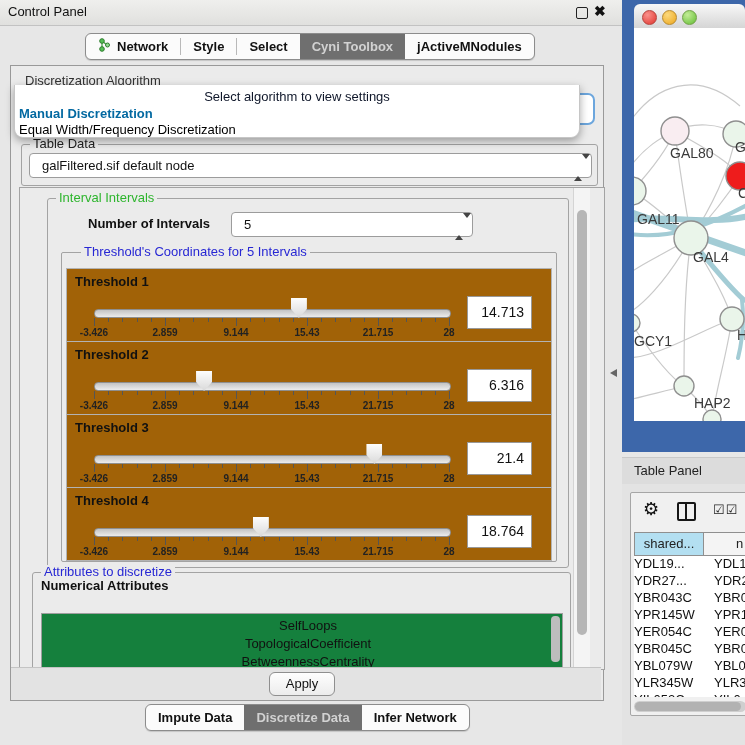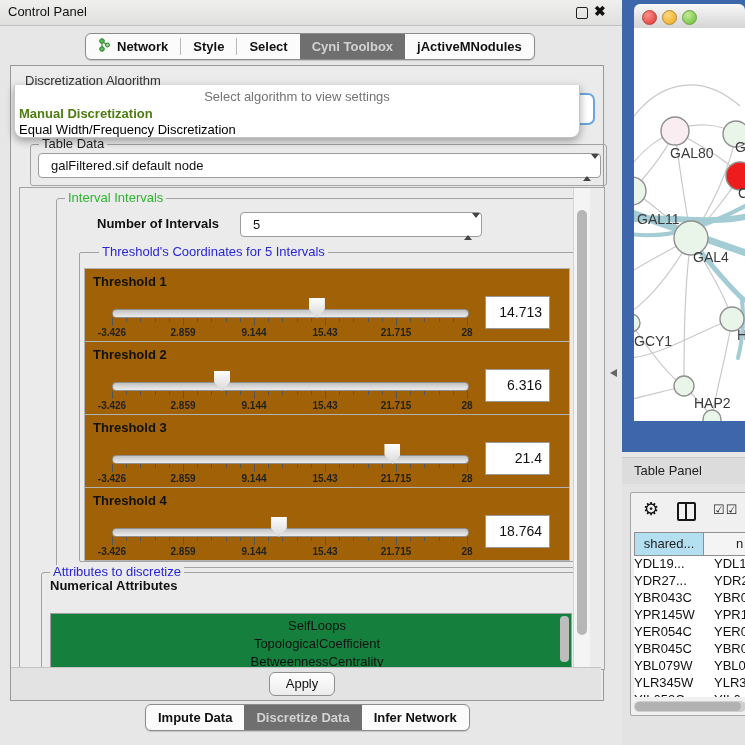--- a/index.html
+++ b/index.html
@@ -22,24 +22,24 @@
   #tabs-bottom{left:145px;top:704px;}
   .neticon{margin-right:6px;}
   
   #main-panel{position:absolute;left:10px;top:65px;width:592px;height:634px;background:#ebebeb;
               border:1px solid #999;}
   #algo-label{position:absolute;left:14px;top:7px;font-size:13px;color:#333;}
   #focus-sliver{position:absolute;left:550px;top:27px;width:30px;height:28px;border:2px solid #6ca6dd;
                 border-radius:7px;background:#fff;}
   #popup{position:absolute;left:3px;top:19px;width:564px;height:52px;background:#fff;border:1px solid #c6c6c6;
          border-top:none;border-radius:0 0 9px 9px;box-shadow:0 3px 9px rgba(0,0,0,.35);z-index:5;}
-  #popup .ph{margin-top:4px;text-align:center;font-size:13px;color:#737373;}
-  #popup .o1{margin:2px 0 0 4px;font-size:13px;font-weight:bold;color:#4d7c0f;}
+  #popup .ph{margin-top:4px;text-align:center;font-size:13px;color:#0f172a;}
+  #popup .o1{margin:2px 0 0 4px;font-size:13px;font-weight:bold;color:#0369a1;}
   #popup .o2{margin:1px 0 0 4px;font-size:13px;color:#000;}
-  .groupbox{position:absolute;border:1px solid #a3a3a3;border-radius:3px;margin-left:9px;}
+  .groupbox{position:absolute;border:1px solid #a3a3a3;border-radius:3px;}
   .legend{position:absolute;top:-8px;left:8px;background:#ebebeb;padding:0 3px;font-size:13px;line-height:14px;}
   .legend.green{color:#2db52d;}
   .legend.blue{color:#2727d4;}
   .legend.plain{color:#222;}
   
   .combo{position:absolute;background:#fff;border:1px solid #9c9c9c;border-radius:4px;height:23px;}
   .combo .val{position:absolute;left:12px;top:4px;font-size:13px;color:#111;}
   .spin{position:absolute;right:9px;top:5px;width:8px;}
   .spin .up{width:0;height:0;border-left:4px solid transparent;border-right:4px solid transparent;
             border-bottom:5px solid #444;margin-bottom:3px;}

